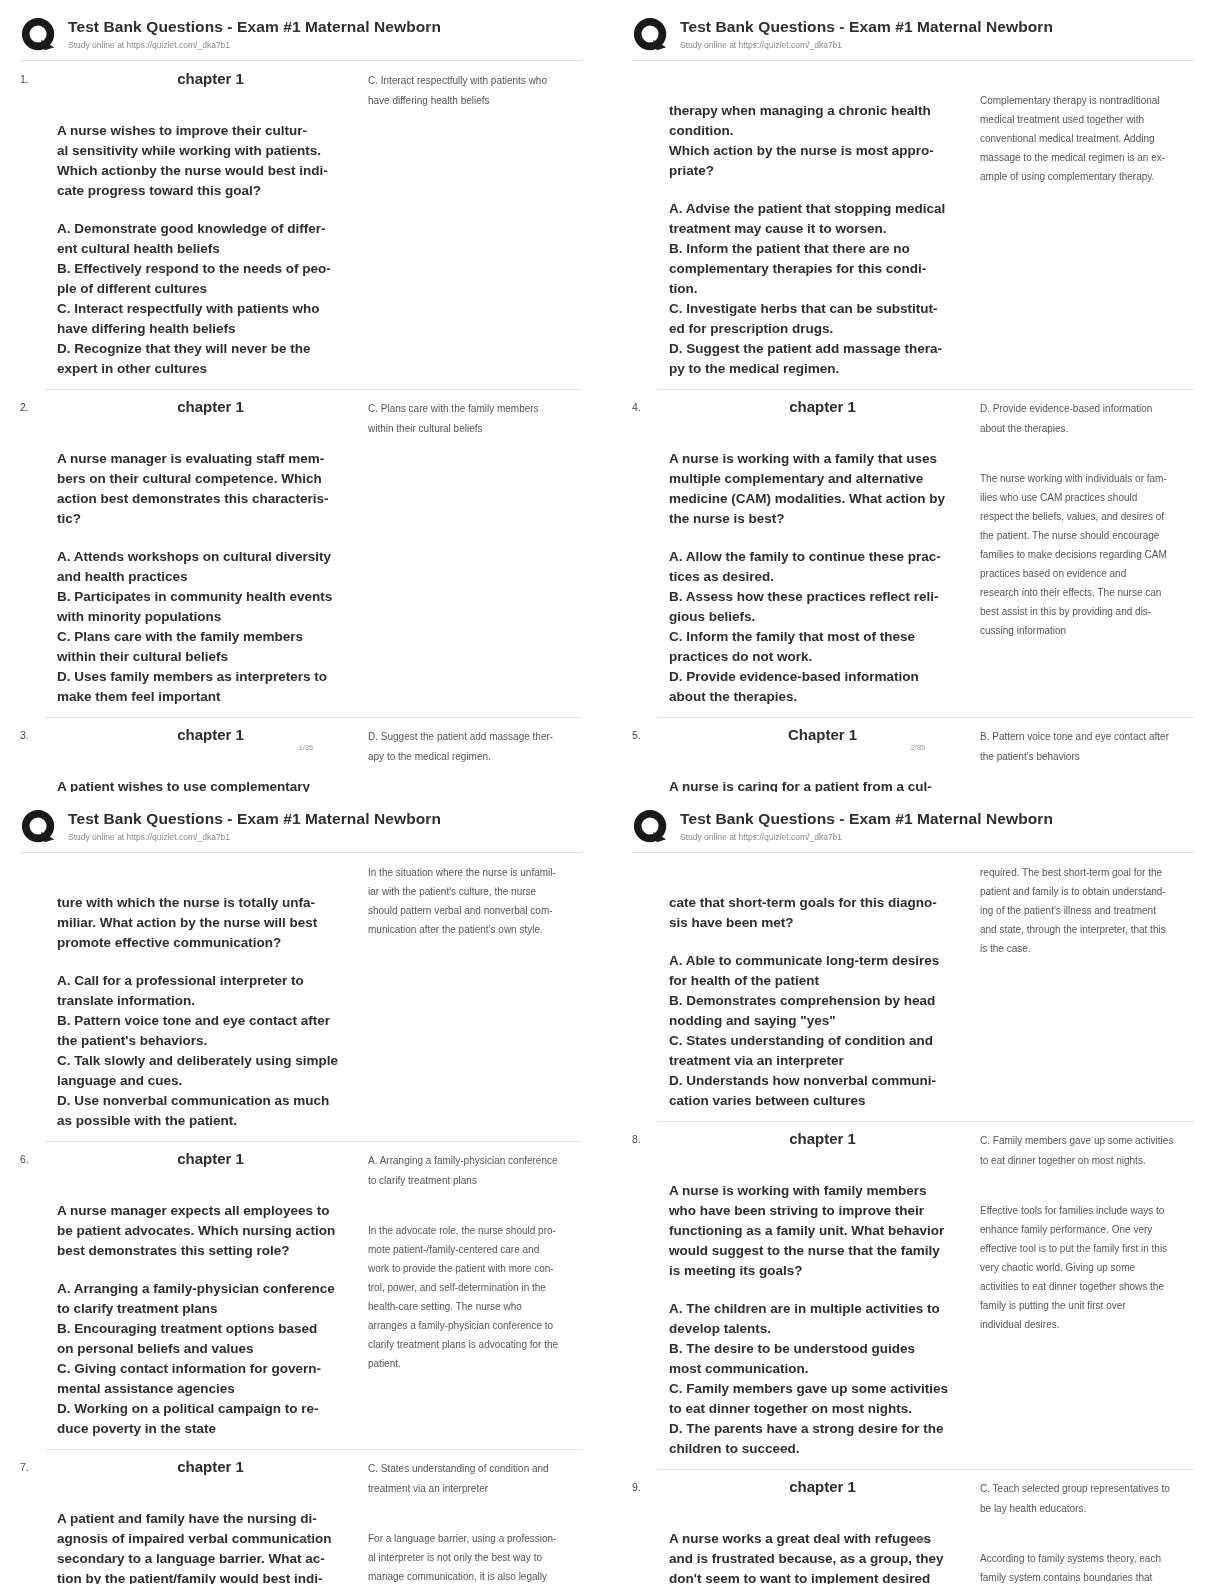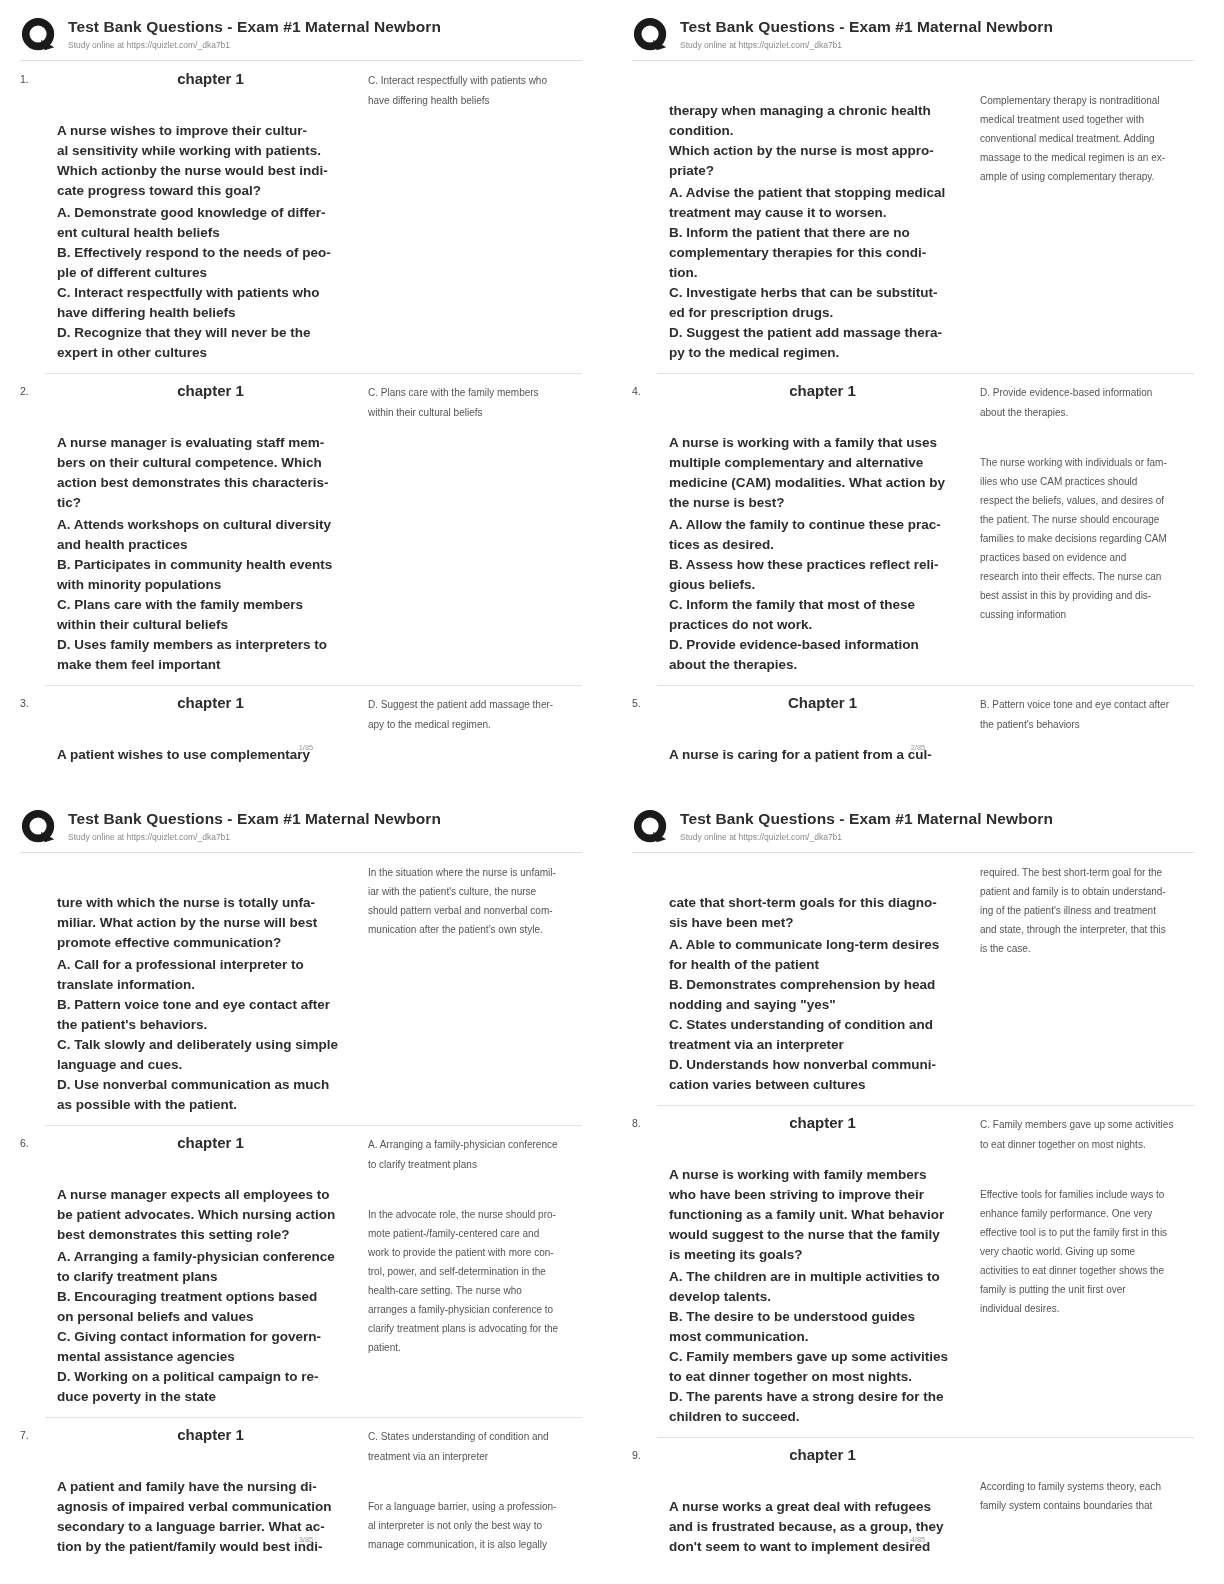--- a/index.html
+++ b/index.html
@@ -24,21 +24,21 @@
 
   .qblock{display:grid;grid-template-columns:37px 311px 1fr;
           padding:8px 0 10px 0;position:relative;}
   .qblock + .qblock::before{content:"";position:absolute;left:25px;right:0;top:0;
           border-top:1px solid #e2e2e2;}
   .qnum{font-size:10.5px;color:#4a4a4a;padding-top:4px;}
   .qmain{padding-right:4px;}
   .qtitle{font-size:15px;line-height:20px;font-weight:700;color:#2d2d2d;text-align:center;}
   .qbody{font-size:13.5px;line-height:20px;font-weight:700;color:#2d2d2d;white-space:pre-line;margin-top:32px;}
   .qopts{font-size:13.5px;line-height:20px;font-weight:700;color:#2d2d2d;white-space:pre-line;
-         margin-top:2px;}
+         margin-top:18px;}
   .qopts:empty{margin-top:0;}
   .acol{padding-top:2px;}
   .ans{font-size:10px;line-height:20px;color:#555;white-space:pre-line;}
   .expl{font-size:10px;line-height:19px;color:#555;white-space:pre-line;margin-top:30px;}
   .expl:empty{margin-top:0;}
   .ans:empty + .expl{margin-top:0;}
   .ans:empty + .expl.offset{margin-top:20px;}
 
   .pfooter{position:absolute;bottom:40px;left:0;right:0;text-align:center;
            font-size:7.5px;color:#9a9a9a;}
@@ -357,18 +357,20 @@
   <div class="qblock">
     <div class="qnum">9.</div>
     <div class="qmain">
         <div class="qtitle">chapter 1</div>
         <div class="qbody">A nurse works a great deal with refugees
 and is frustrated because, as a group, they
 don't seem to want to implement desired</div>
         <div class="qopts"></div>
       </div>
     <div class="acol">
+        <div class="ans">C. Teach selected group representatives to
+be lay health educators.</div>
         <div class="expl">According to family systems theory, each
 family system contains boundaries that</div>
       </div>
   </div>
   <div class="pfooter">4/85</div>
 </div>
 
 </body></html>

